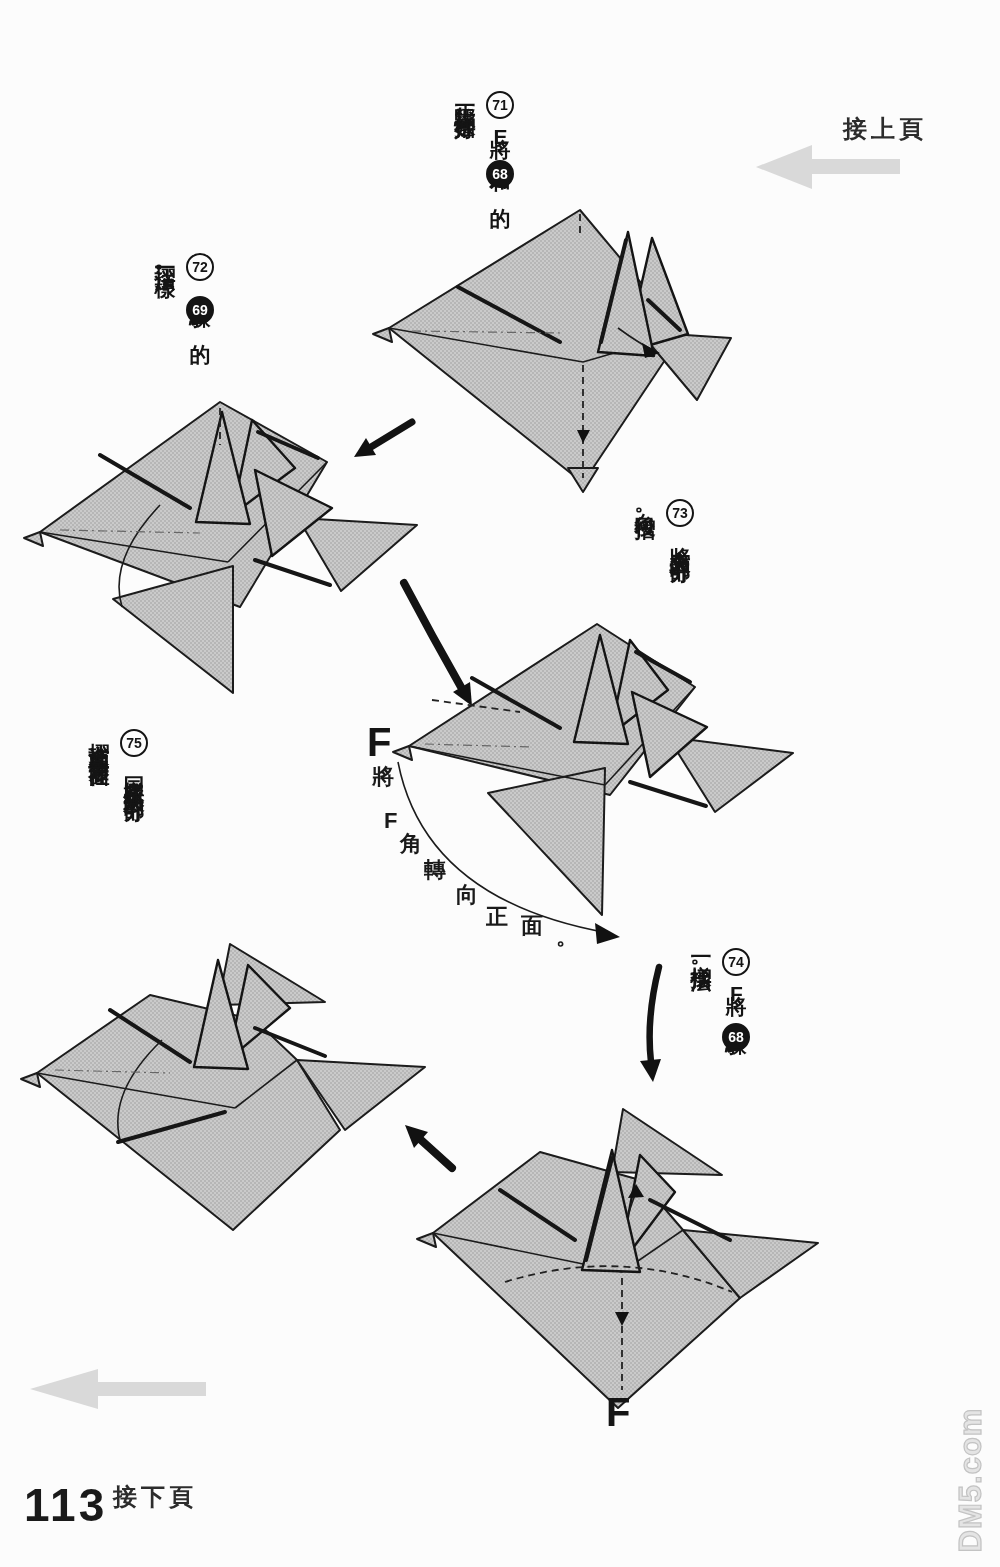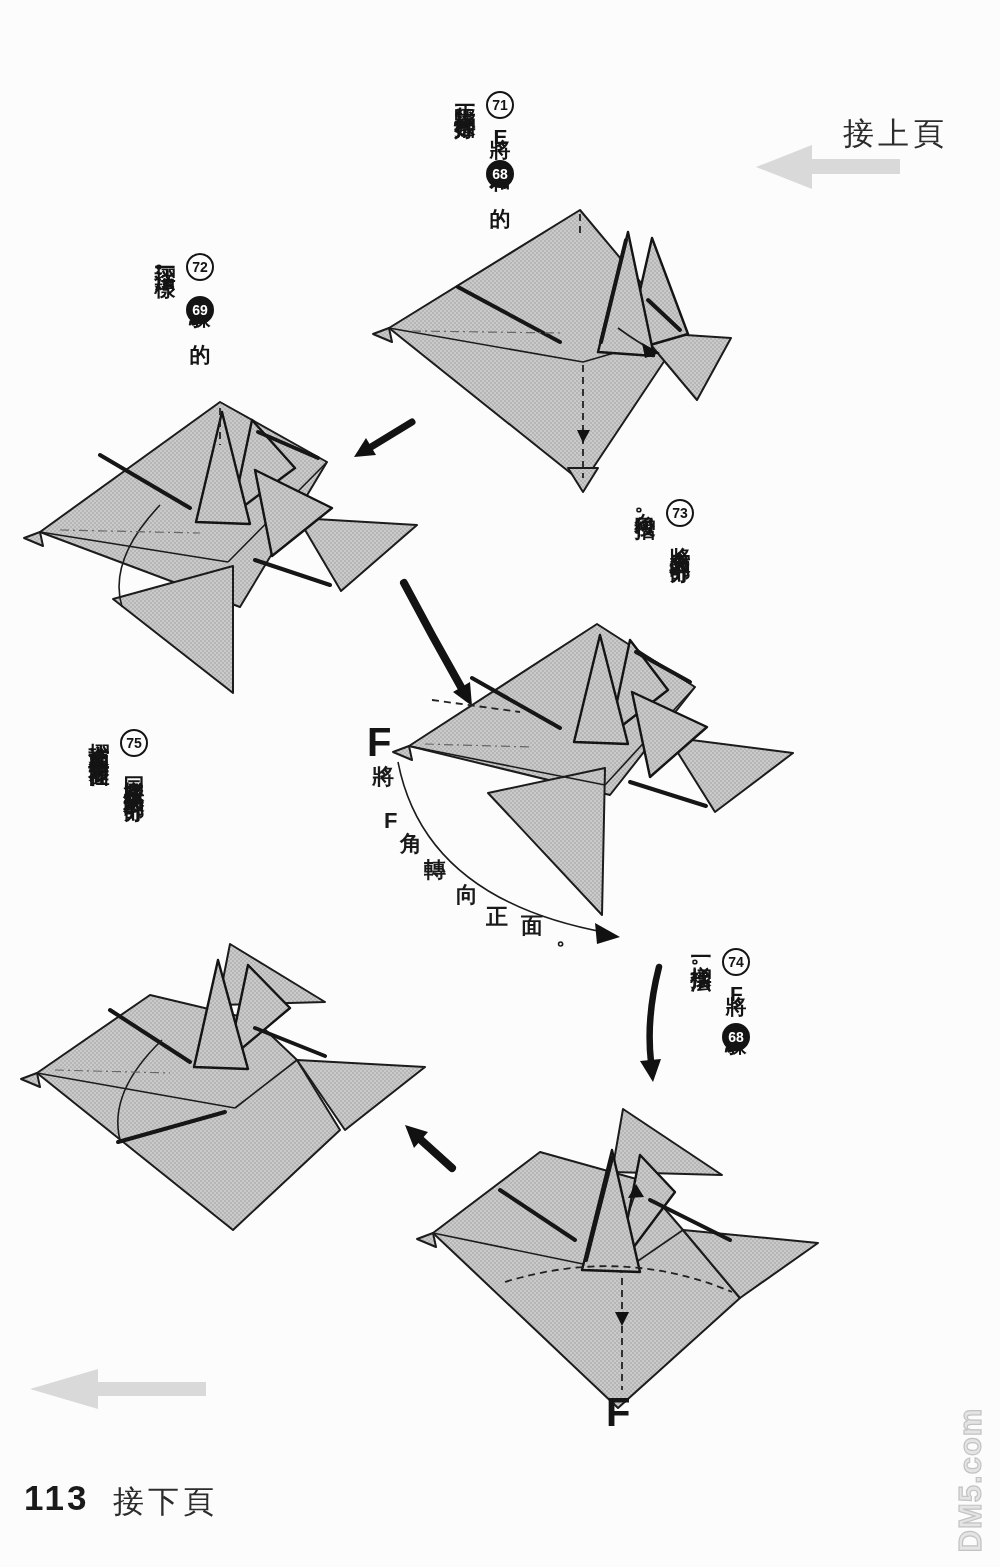--- a/index.html
+++ b/index.html
@@ -46,22 +46,22 @@
     letter-spacing:0;
     margin:3px 0;
     background:#fcfcfc;
   }
   .circ.solid { background:#141414; color:#ffffff; border-color:#141414; }
 
   .hlabel { position:absolute; font-weight:bold; color:#151515; }
   .f-mark { font-size:40px; line-height:1; }
   .arc-char { position:absolute; font-size:22px; font-weight:bold; color:#1a1a1a; line-height:1; }
 
-  .nav-label { position:absolute; font-size:31px; font-weight:normal; color:#2c2c2c; letter-spacing:4px; }
-  .page-num  { position:absolute; left:24px; top:1478px; font-size:35px; font-weight:bold; letter-spacing:3px; color:#1a1a1a; }
+  .nav-label { position:absolute; font-size:24px; font-weight:bold; color:#2c2c2c; letter-spacing:4px; }
+  .page-num  { position:absolute; left:24px; top:1478px; font-size:46px; font-weight:bold; letter-spacing:3px; color:#1a1a1a; }
 
   .watermark {
     position:absolute; left:887px; top:1461px; width:170px; height:38px;
     transform:rotate(-90deg); transform-origin:center;
     font-size:31px; font-weight:bold; color:#e4e4e4;
     -webkit-text-stroke:1.2px #c3c3c3;
     letter-spacing:1px; text-align:center;
   }
 </style>
 </head>

